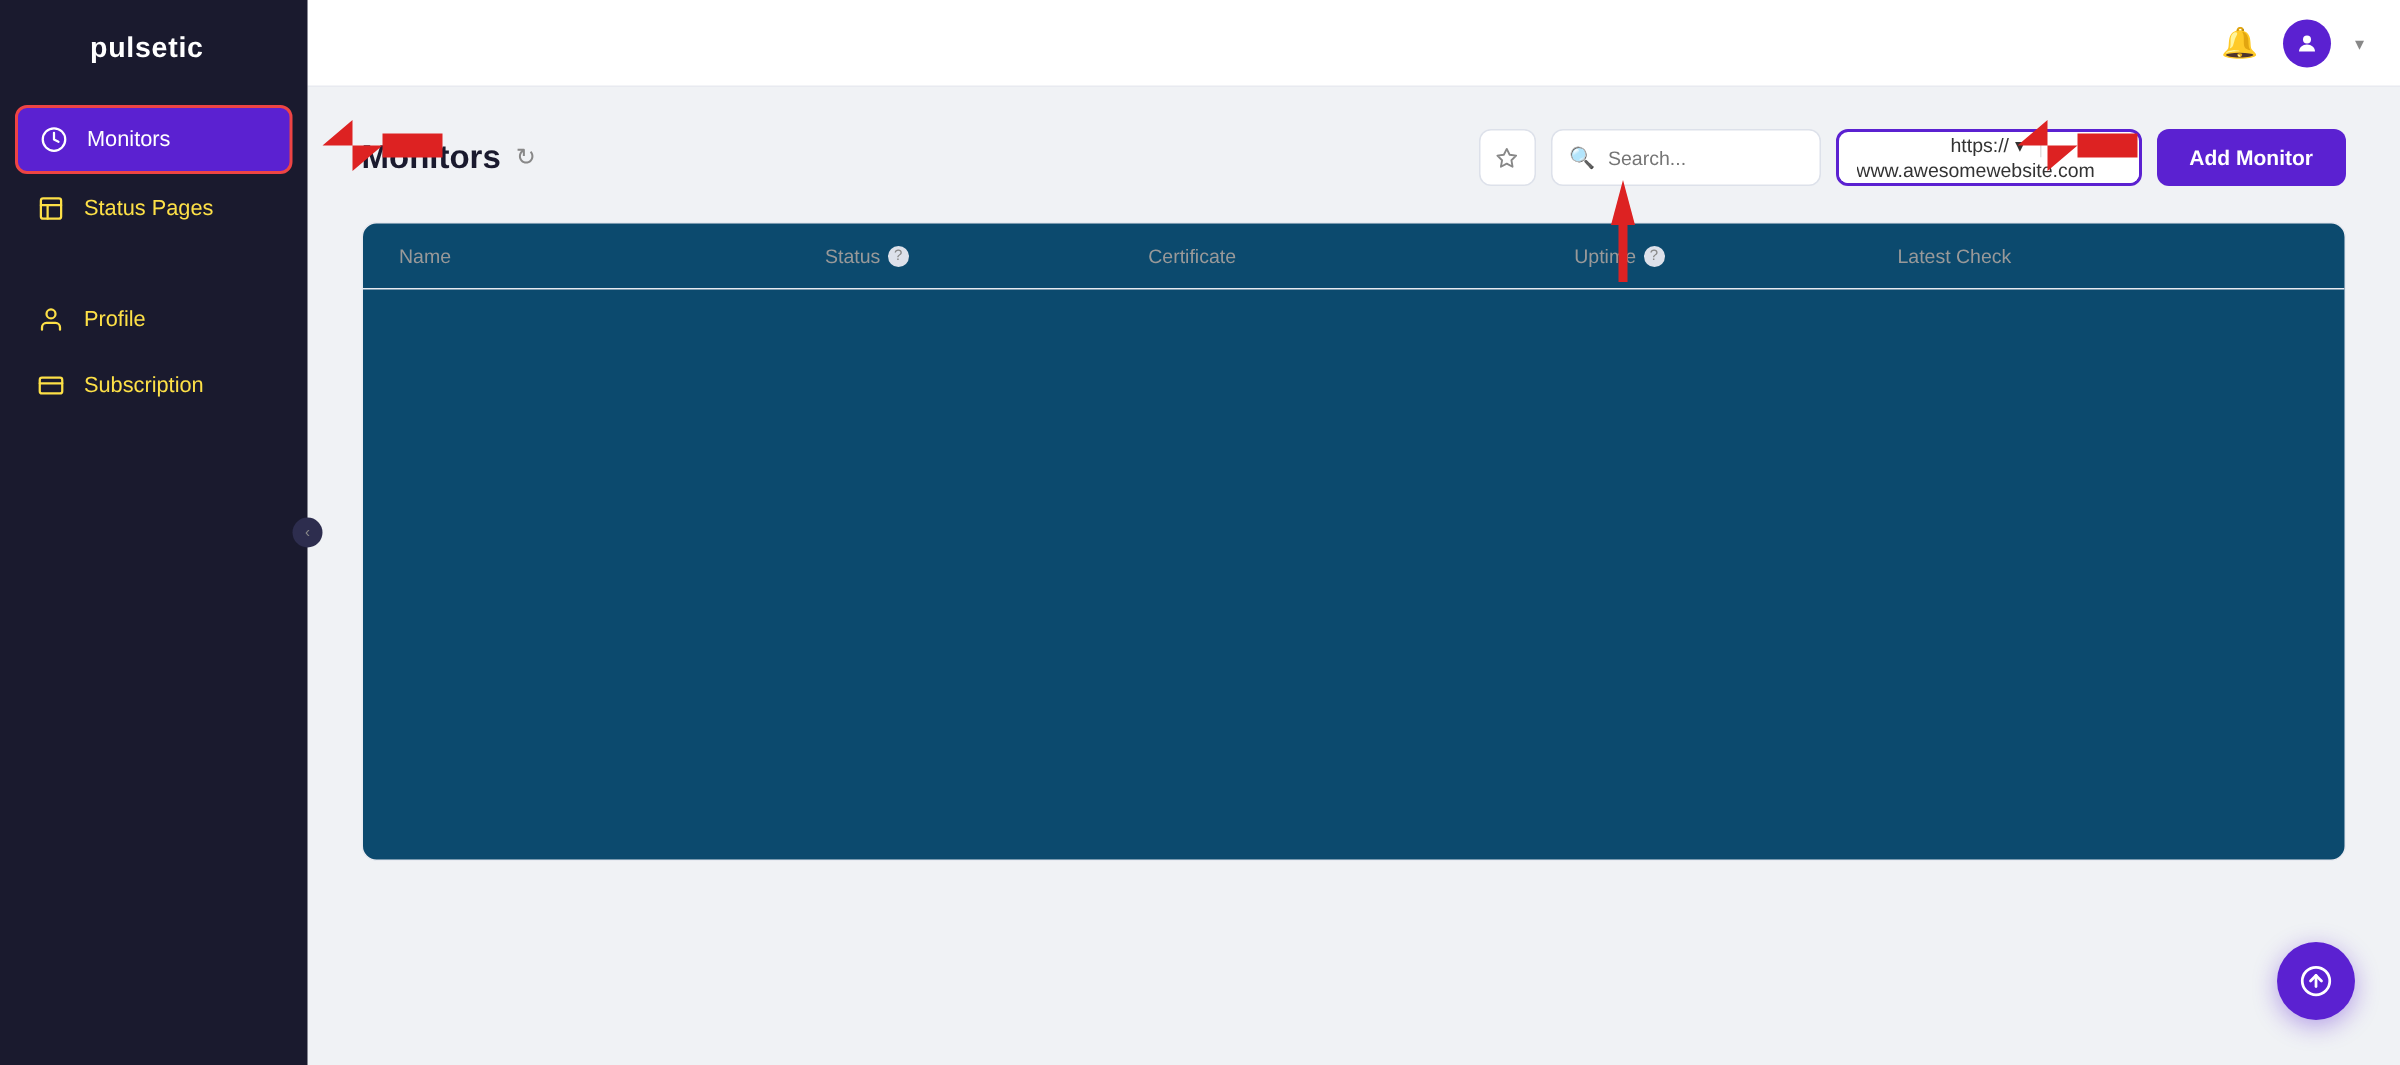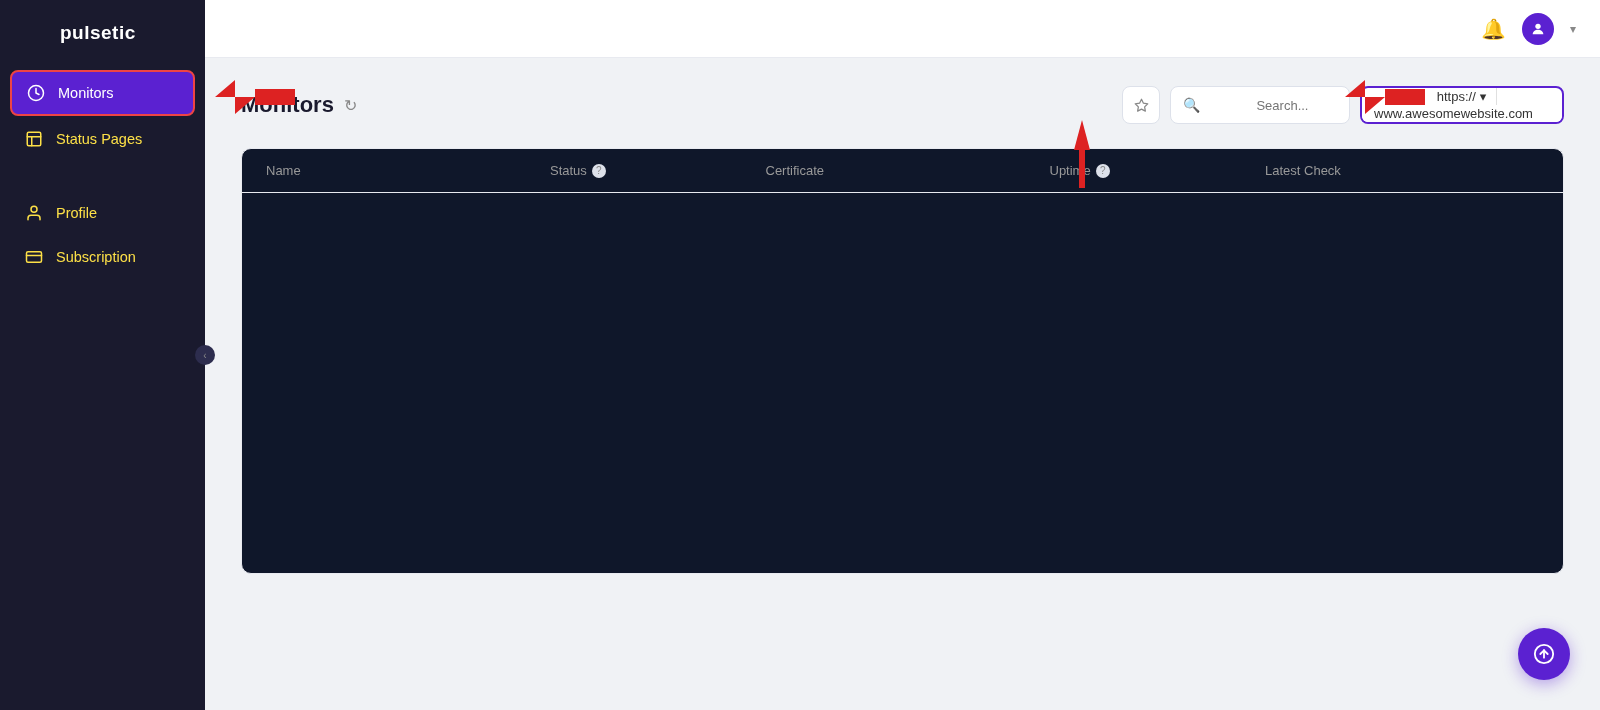--- a/index.html
+++ b/index.html
@@ -180,21 +180,20 @@
       gap: 8px;
       width: 180px;
     }
     .search-box input {
       border: none;
       outline: none;
       font-size: 13px;
       color: #555;
       background: transparent;
       width: 100%;
-      margin-left: 48px;
     }
     .search-icon { color: #aaa; font-size: 14px; }
 
     .url-input-group {
       display: flex;
       align-items: center;
       border: 2px solid #5b21d1;
       border-radius: 8px;
       height: 38px;
       overflow: hidden;
@@ -231,21 +230,21 @@
       padding: 0 22px;
       height: 38px;
       font-size: 14px;
       font-weight: 600;
       cursor: pointer;
       white-space: nowrap;
     }
 
     
     .monitors-table {
-      background: #0f172a;
+      background: #0c4a6e;
       border-radius: 10px;
       overflow: hidden;
       border: 1px solid #e8eaf0;
     }
     .table-header {
       display: grid;
       grid-template-columns: 2fr 1.5fr 2fr 1.5fr 2fr;
       padding: 14px 24px;
       border-bottom: 1px solid #e8eaf0;
       gap: 10px;
@@ -389,20 +388,21 @@
           <span class="search-icon">🔍</span>
           <input type="text" placeholder="Search..." style="">
         </div>
         <div class="url-input-group">
           <div class="url-protocol">
             <span>https://</span>
             <span>▾</span>
           </div>
           <input type="text" class="url-input" value="www.awesomewebsite.com" style="">
         </div>
+        <button class="add-monitor-btn">Add Monitor</button>
       </div>
     </div>
 
     <div class="monitors-table">
       <div class="table-header">
         <div class="th">
           <span>Name</span>
         </div>
         <div class="th">
           <span>Status</span>

